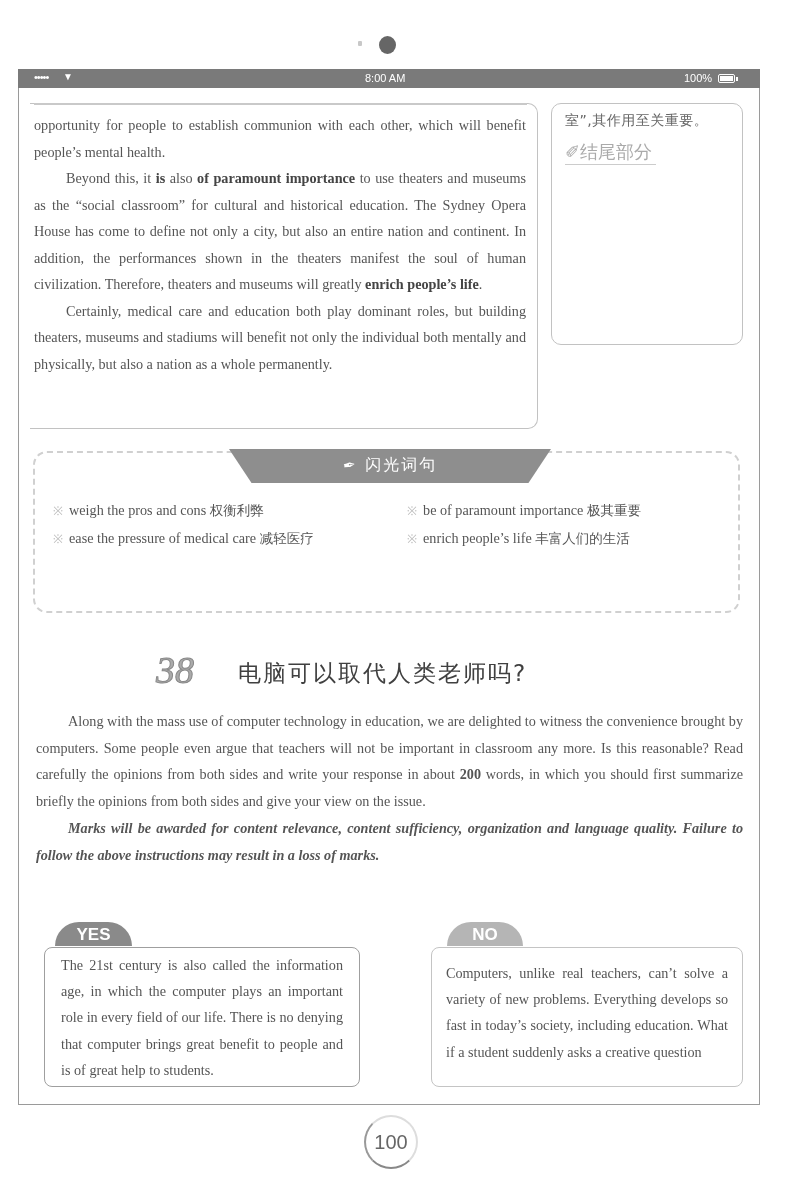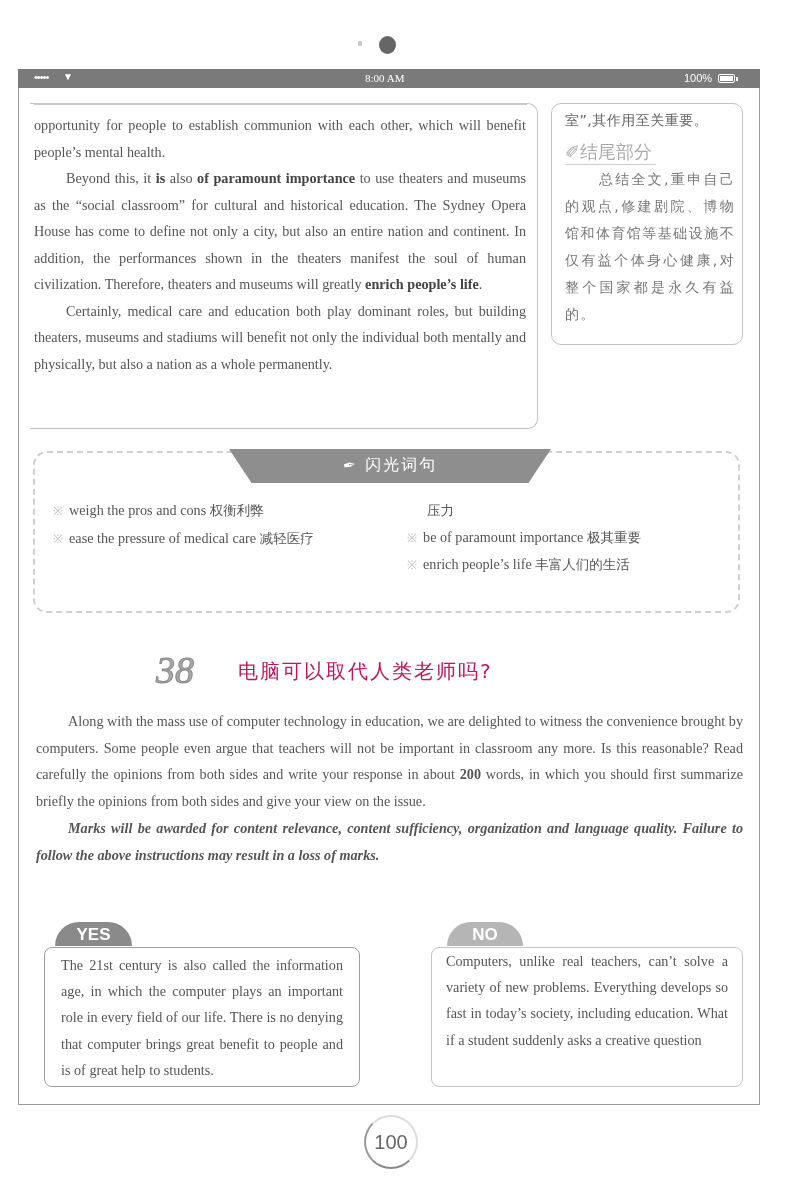--- a/index.html
+++ b/index.html
@@ -11,21 +11,21 @@
   .camera .sensor { position: absolute; left: 8px; top: 7px; width: 4px; height: 5px; background: #c8c8c8; border-radius: 1px; }
   .camera .lens { position: absolute; left: 29px; top: 2px; width: 17px; height: 18px; border-radius: 50%; background: #666; }
 
   
   .frame { position: absolute; left: 18px; top: 69px; width: 742px; height: 1036px; border: 1px solid #9a9a9a; border-top: none; }
 
   
   .statusbar { position: absolute; left: 18px; top: 69px; width: 742px; height: 19px; background: #7a7a7a; color: #fff; font-family: "Liberation Sans", sans-serif; font-size: 11px; }
   .statusbar .signal { position: absolute; left: 16px; top: 2px; letter-spacing: -1px; font-size: 11px; }
   .statusbar .wifi { position: absolute; left: 45px; top: 2px; font-size: 10px; }
-  .statusbar .time { position: absolute; left: 347px; top: 3px; font-family: Liberation Serif, serif; }
+  .statusbar .time { position: absolute; left: 347px; top: 3px; }
   .statusbar .battery-pct { position: absolute; left: 666px; top: 3px; }
   .statusbar .battery { position: absolute; left: 700px; top: 5px; width: 17px; height: 9px; border: 1px solid #fff; border-radius: 2px; }
   .statusbar .battery::before { content: ""; position: absolute; left: 1px; top: 1px; right: 1px; bottom: 1px; background: #fff; }
   .statusbar .battery::after { content: ""; position: absolute; right: -4px; top: 2px; width: 2px; height: 4px; background: #fff; }
 
   
   .essay-card { position: absolute; left: 30px; top: 103px; width: 508px; height: 326px; border: 1.5px solid #c2c2c2; border-left: none; border-radius: 0 10px 10px 0; }
   .essay-card .topline { position: absolute; left: 4px; right: 10px; top: -1px; height: 2px; background: #c9c9c9; }
   .essay-card .body { position: absolute; left: 4px; top: 8px; width: 492px; font-size: 14.2px; line-height: 26.5px; text-align: justify; color: #555; }
   .essay-card p { text-indent: 0; }
@@ -48,34 +48,34 @@
   .phrases { position: absolute; font-size: 14.2px; line-height: 26.5px; color: #555; }
   .phrases .mark { color: #bbb; margin-right: 6px; font-size: 12px; }
   .phrases .cn { font-family: "DejaVu Sans", sans-serif; font-size: 13.5px; }
   .phrases-left { left: 53px; top: 497px; width: 350px; }
   .phrases-right { left: 407px; top: 497px; width: 330px; }
   .phrases .cont { padding-left: 20px; }
 
   
   .q-title { position: absolute; left: 156px; top: 648px; width: 480px; height: 44px; }
   .q-num { position: absolute; left: 0; top: 0; font-family: "Liberation Serif", serif; font-style: italic; font-size: 38px; color: #aaa; -webkit-text-stroke: 1px #888; }
-  .q-text { position: absolute; left: 82px; top: 10px; font-family: "DejaVu Sans", sans-serif; font-size: 20px; color: #be185d; letter-spacing: 2px; }
+  .q-text { position: absolute; left: 82px; top: 10px; font-family: "DejaVu Sans", sans-serif; font-size: 23px; color: #404040; letter-spacing: 2px; }
 
   
   .prompt { position: absolute; left: 36px; top: 708px; width: 707px; font-size: 14.2px; line-height: 26.5px; text-align: justify; color: #555; }
   .prompt p { text-indent: 32px; }
   .prompt p.marks { margin-top: 1px; font-style: italic; font-weight: bold; color: #555; }
 
   
   .tab { position: absolute; height: 24px; background: #999; color: #fff; font-family: "Liberation Sans", sans-serif; font-weight: bold; font-size: 17px; text-align: center; line-height: 26px; border-radius: 40px 40px 0 0; }
   .tab.yes { left: 55px; top: 922px; width: 77px; background: #8a8a8a; }
   .tab.no { left: 447px; top: 922px; width: 76px; background: #b5b5b5; }
   .side-card { position: absolute; top: 947px; height: 140px; border: 1.5px solid #9f9f9f; border-radius: 8px; padding: 4px 16px; font-size: 14.2px; line-height: 26.2px; text-align: justify; color: #555; }
   .side-card.yes { left: 44px; width: 316px; }
-  .side-card.no { left: 431px; width: 312px; border-color: #c4c4c4; padding: 0 14px; }
+  .side-card.no { left: 431px; width: 312px; border-color: #c4c4c4; padding: 12px 14px; }
 
   
   .page-num { position: absolute; left: 364px; top: 1115px; width: 54px; height: 54px; border-radius: 50%; border: 2px solid #ddd; border-bottom-color: #888; border-left-color: #999; text-align: center; line-height: 50px; font-family: "Liberation Sans", sans-serif; font-size: 20px; color: #666; }
 </style>
 </head>
 <body>
 
 <div class="camera">
   <span class="sensor"></span>
   <span class="lens"></span>
@@ -98,41 +98,39 @@
       <p class="indent"><span>Beyond this, it </span><b>is</b><span> also </span><b>of paramount importance</b><span> to use theaters and museums as the “social classroom” for cultural and historical education. The Sydney Opera House has come to define not only a city, but also an entire nation and continent. In addition, the performances shown in the theaters manifest the soul of human civilization. Therefore, theaters and museums will greatly </span><b>enrich people’s life</b><span>.</span></p>
       <p class="indent"><span>Certainly, medical care and education both play dominant roles, but building theaters, museums and stadiums will benefit not only the individual both mentally and physically, but also a nation as a whole permanently.</span></p>
     </div>
 </div>
 
 <div class="note-card">
   <div class="top-text">室”,其作用至关重要。</div>
   <div class="sub-head">
     <span>✐</span><span>结尾部分</span>
   </div>
-  <div class="body"><span class="ind"></span><span>总结全文,重申自己的观点,修建剧院、博物馆和体育馆等基础设施不仅有益个体身心健康,对整个国家都是永久有益的。</span></div>
 </div>
 
 <div class="phrase-box"></div>
 <div class="phrase-banner">
   <div class="inner">
     <span class="pen">✒</span><span>闪光词句</span>
   </div>
 </div>
 
 <div class="phrases phrases-left">
   <div>
     <span class="mark">※</span><span>weigh the pros and cons</span> <span class="cn">权衡利弊</span>
   </div>
   <div>
     <span class="mark">※</span><span>ease the pressure of medical care</span> <span class="cn">减轻医疗</span>
   </div>
 </div>
 
 <div class="phrases phrases-right">
-  <div class="cont cn">压力</div>
   <div>
     <span class="mark">※</span><span>be of paramount importance</span> <span class="cn">极其重要</span>
   </div>
   <div>
     <span class="mark">※</span><span>enrich people’s life</span> <span class="cn">丰富人们的生活</span>
   </div>
 </div>
 
 <div class="q-title">
   <span class="q-num">38</span>

